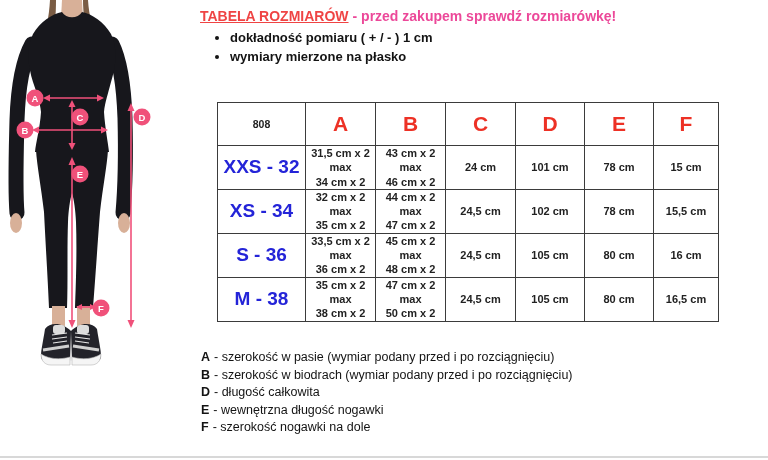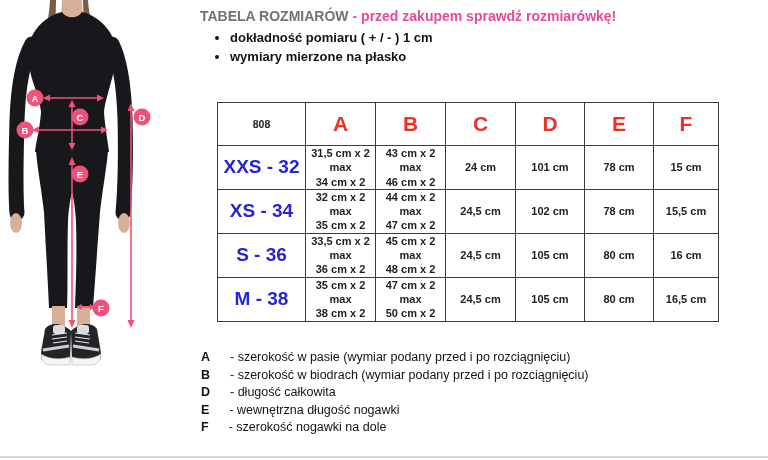--- a/index.html
+++ b/index.html
@@ -17,21 +17,21 @@
   
   .figure-wrap {
     position: absolute;
     left: 0; top: 0;
     width: 190px; height: 380px;
   }
 
   
   .header { position: absolute; left: 200px; top: 8px; width: 560px; }
   .title-line { font-size: 14px; font-weight: bold; white-space: nowrap; }
-  .title-highlight { color: #737373; }
+  .title-highlight { color: #ef4444; text-decoration: underline; }
   .title-rest { color: #ec4899; margin-left: 4px; }
   .bullet-list { margin: 6px 0 0 30px; font-size: 13px; font-weight: bold; color: #131313; }
   .bullet-list li { margin-bottom: 4px; }
 
   
   .size-table {
     position: absolute;
     left: 217px; top: 102px;
     border-collapse: collapse;
     table-layout: fixed;
@@ -48,21 +48,21 @@
   .size-table tr.data-row td { height: 42px; }
   .product-code { font-size: 10.5px; font-weight: bold; color: #222; }
   .col-letter { color: #ed3125; font-size: 21px; font-weight: bold; }
   .size-label { color: #2424d8; font-size: 19px; font-weight: bold; white-space: nowrap; }
   .meas { font-size: 11px; font-weight: bold; color: #222; white-space: pre-line; line-height: 1.3; }
 
   
   .legend { position: absolute; left: 201px; top: 350px; font-size: 12.5px; color: #131313; }
   .legend-row { margin-bottom: 3.5px; line-height: 14px; }
   .legend-letter { font-weight: bold; }
-  .legend-text { margin-left: 20px; }
+  .legend-text { margin-left: 4px; }
 
   .bottom-divider {
     position: absolute;
     left: 0; top: 456px;
     width: 768px; height: 1.5px;
     background: #d8d8d8;
   }
 </style>
 </head>
 <body>

